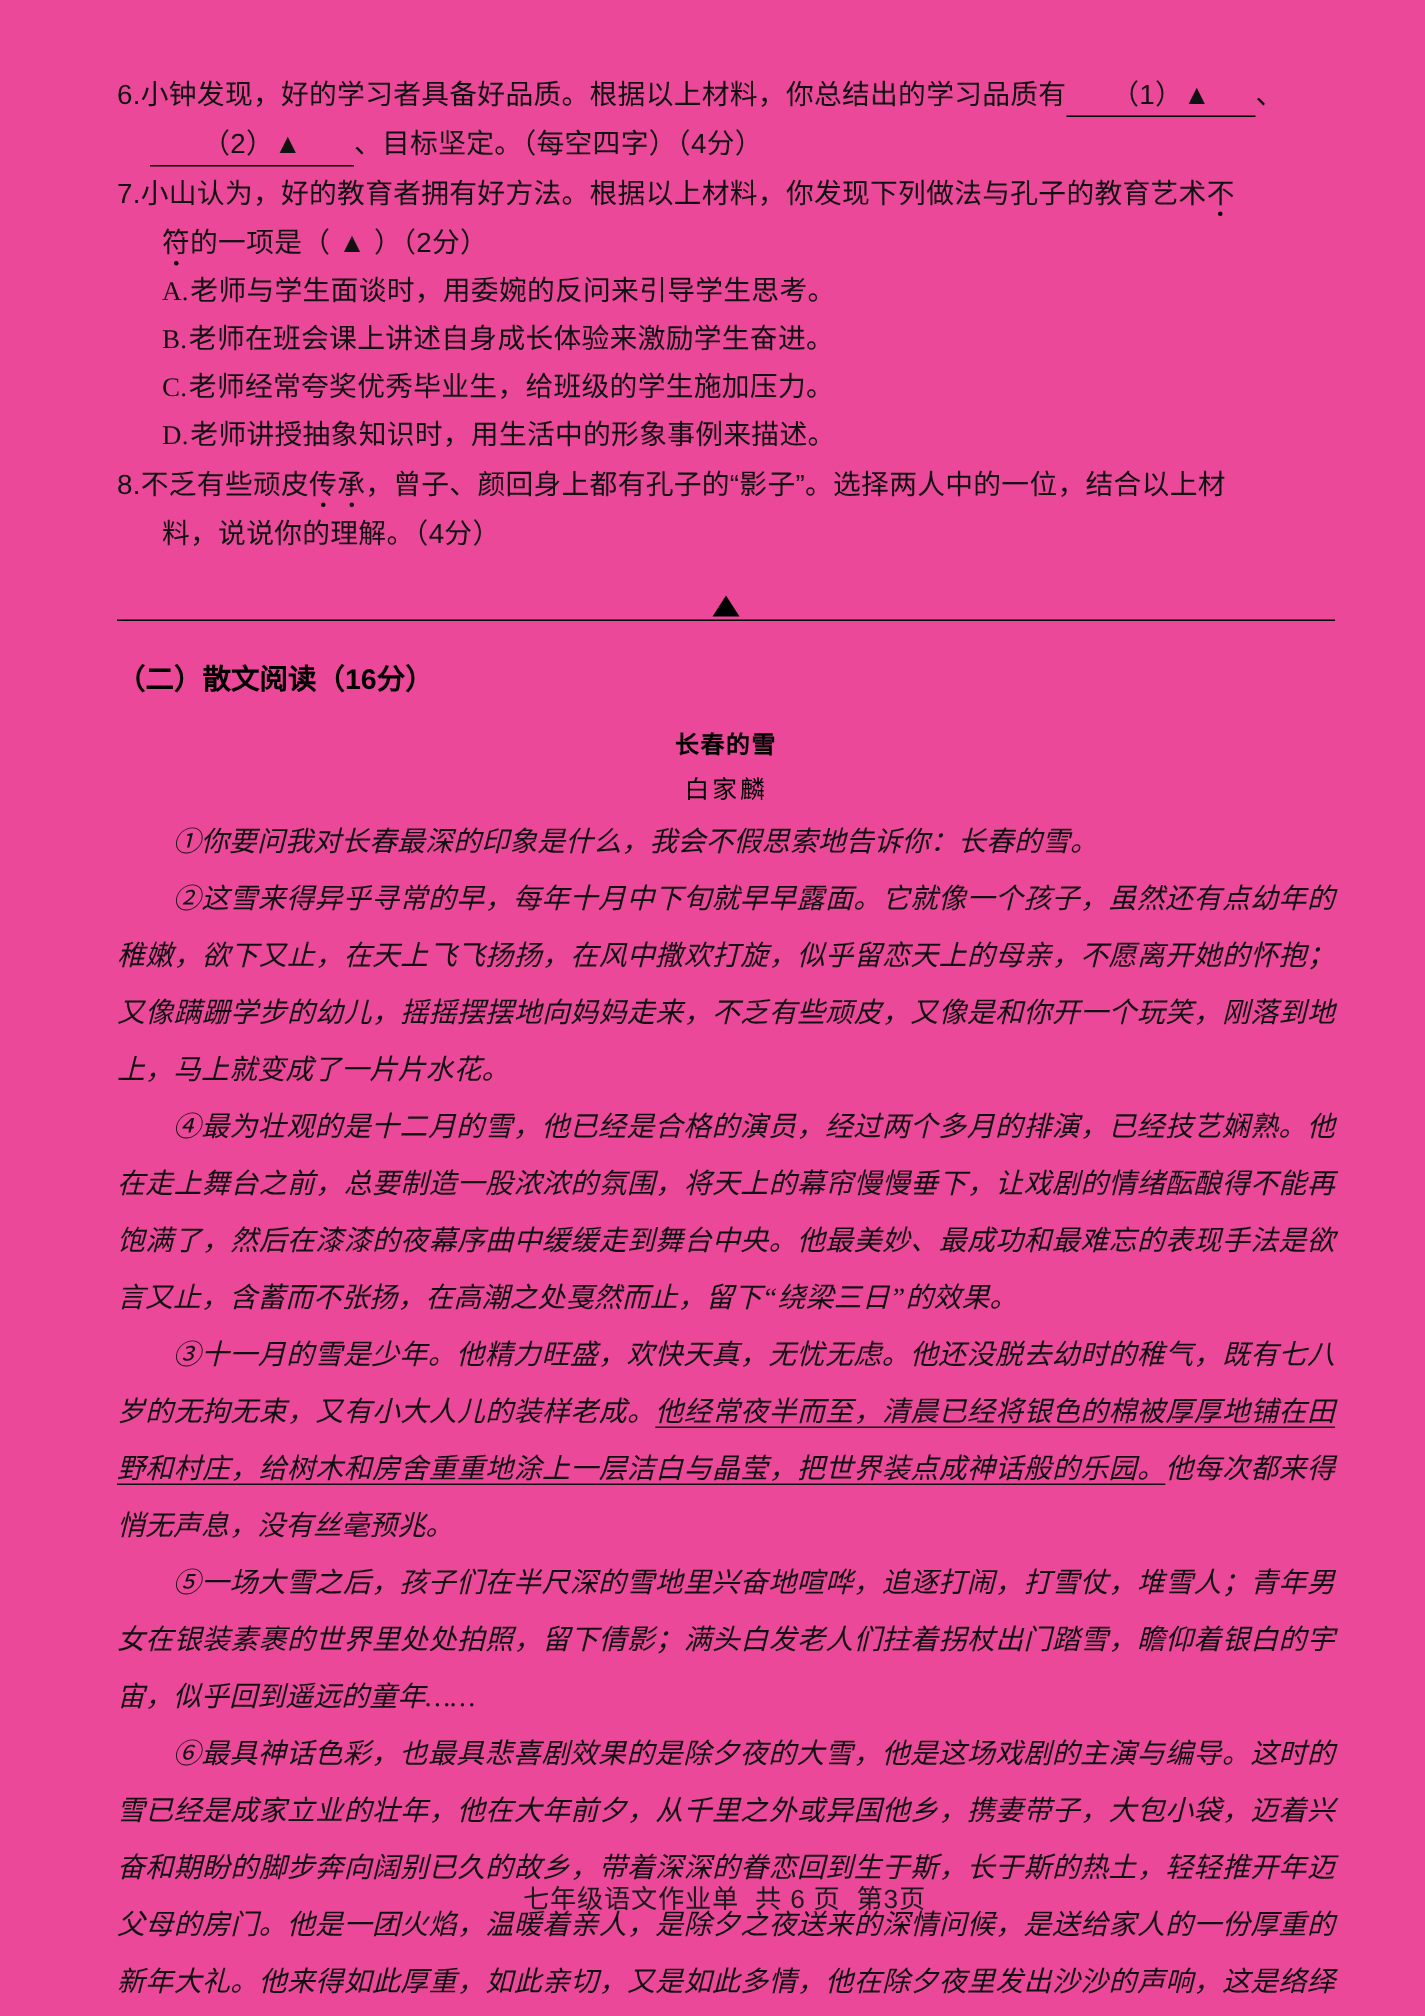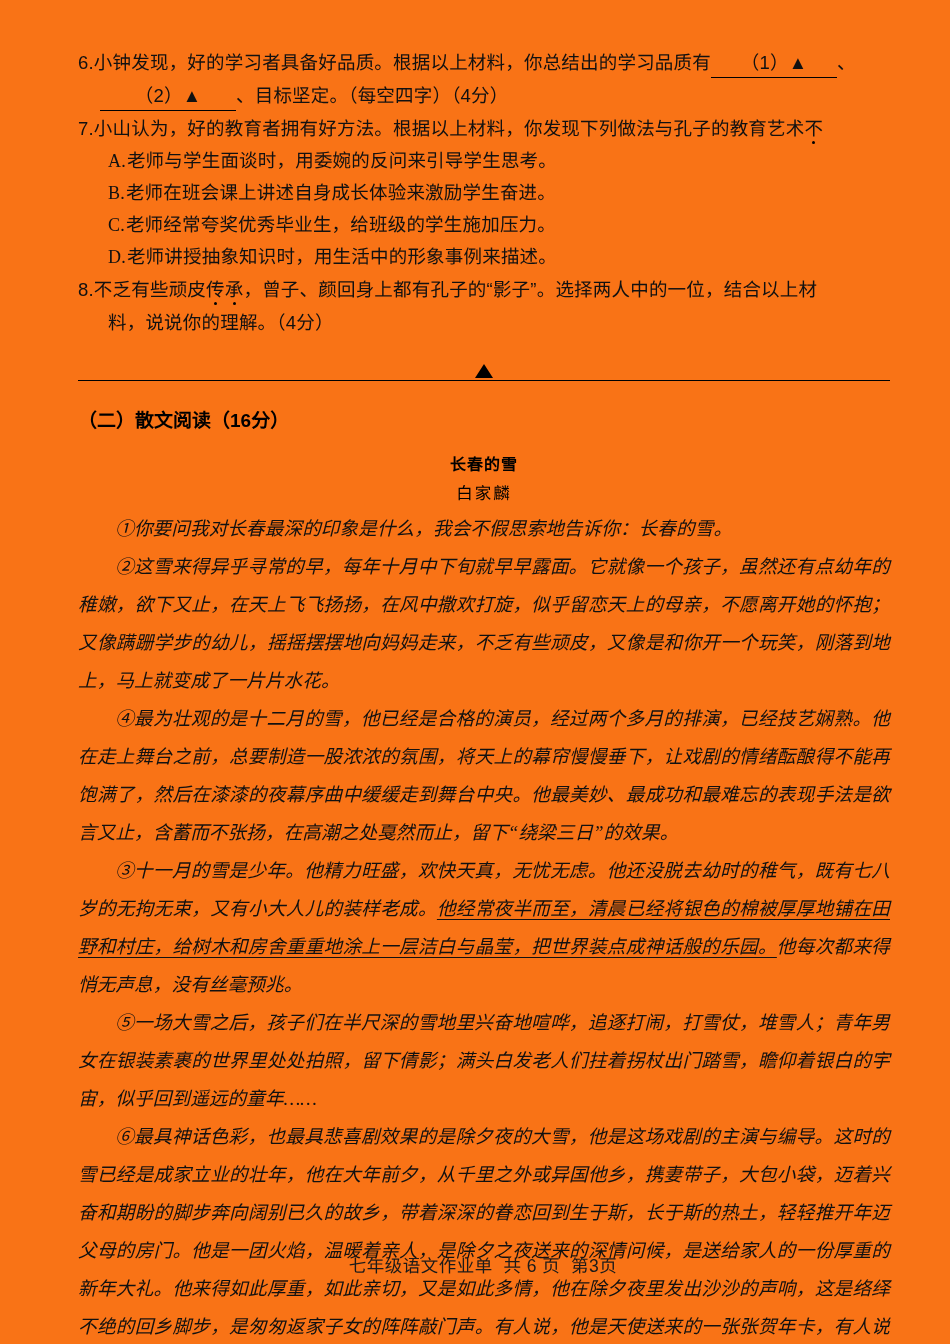--- a/index.html
+++ b/index.html
@@ -11,21 +11,21 @@
   body {
     font-family: "Liberation Sans", "DejaVu Sans", sans-serif;
     color: #000000;
     -webkit-font-smoothing: antialiased;
   }
   .page {
     position: relative;
     width: 950px;
     height: 1344px;
     margin: 0 auto;
-    background: #f97316;
+    background: #ec4899;
     overflow: hidden;
     box-sizing: border-box;
   }
   .sheet {
     position: absolute;
     left: 78px;
     top: 46px;
     width: 812px;
   }
 
@@ -186,20 +186,21 @@
 <div class="page">
   <div class="sheet">
 
     <div class="qblock">
       <span class="q-line"><span class="q-num">6.</span><span>小钟发现，好的学习者具备好品质。根据以上材料，你总结出的学习品质有</span><span class="blank blank-1">（1）▲</span><span>、</span></span>
       <span class="q-line"><span class="q-indent"></span><span class="blank blank-2">（2）▲</span><span>、目标坚定。（每空四字）（4分）</span></span>
     </div>
 
     <div class="qblock">
       <span class="q-line"><span class="q-num">7.</span><span>小山认为，好的教育者拥有好方法。根据以上材料，你发现下列做法与孔子的教育艺术</span><span class="emph">不</span></span>
+      <span class="q-line"><span class="q-indent-wide"></span><span class="emph">符</span><span>的一项是（ ▲ ）（2分）</span></span>
     </div>
 
     <div class="qblock">
       <span class="opt-line"><span class="opt-letter">A.</span><span>老师与学生面谈时，用委婉的反问来引导学生思考。</span></span>
       <span class="opt-line"><span class="opt-letter">B.</span><span>老师在班会课上讲述自身成长体验来激励学生奋进。</span></span>
       <span class="opt-line"><span class="opt-letter">C.</span><span>老师经常夸奖优秀毕业生，给班级的学生施加压力。</span></span>
       <span class="opt-line"><span class="opt-letter">D.</span><span>老师讲授抽象知识时，用生活中的形象事例来描述。</span></span>
     </div>
 
     <div class="qblock">

